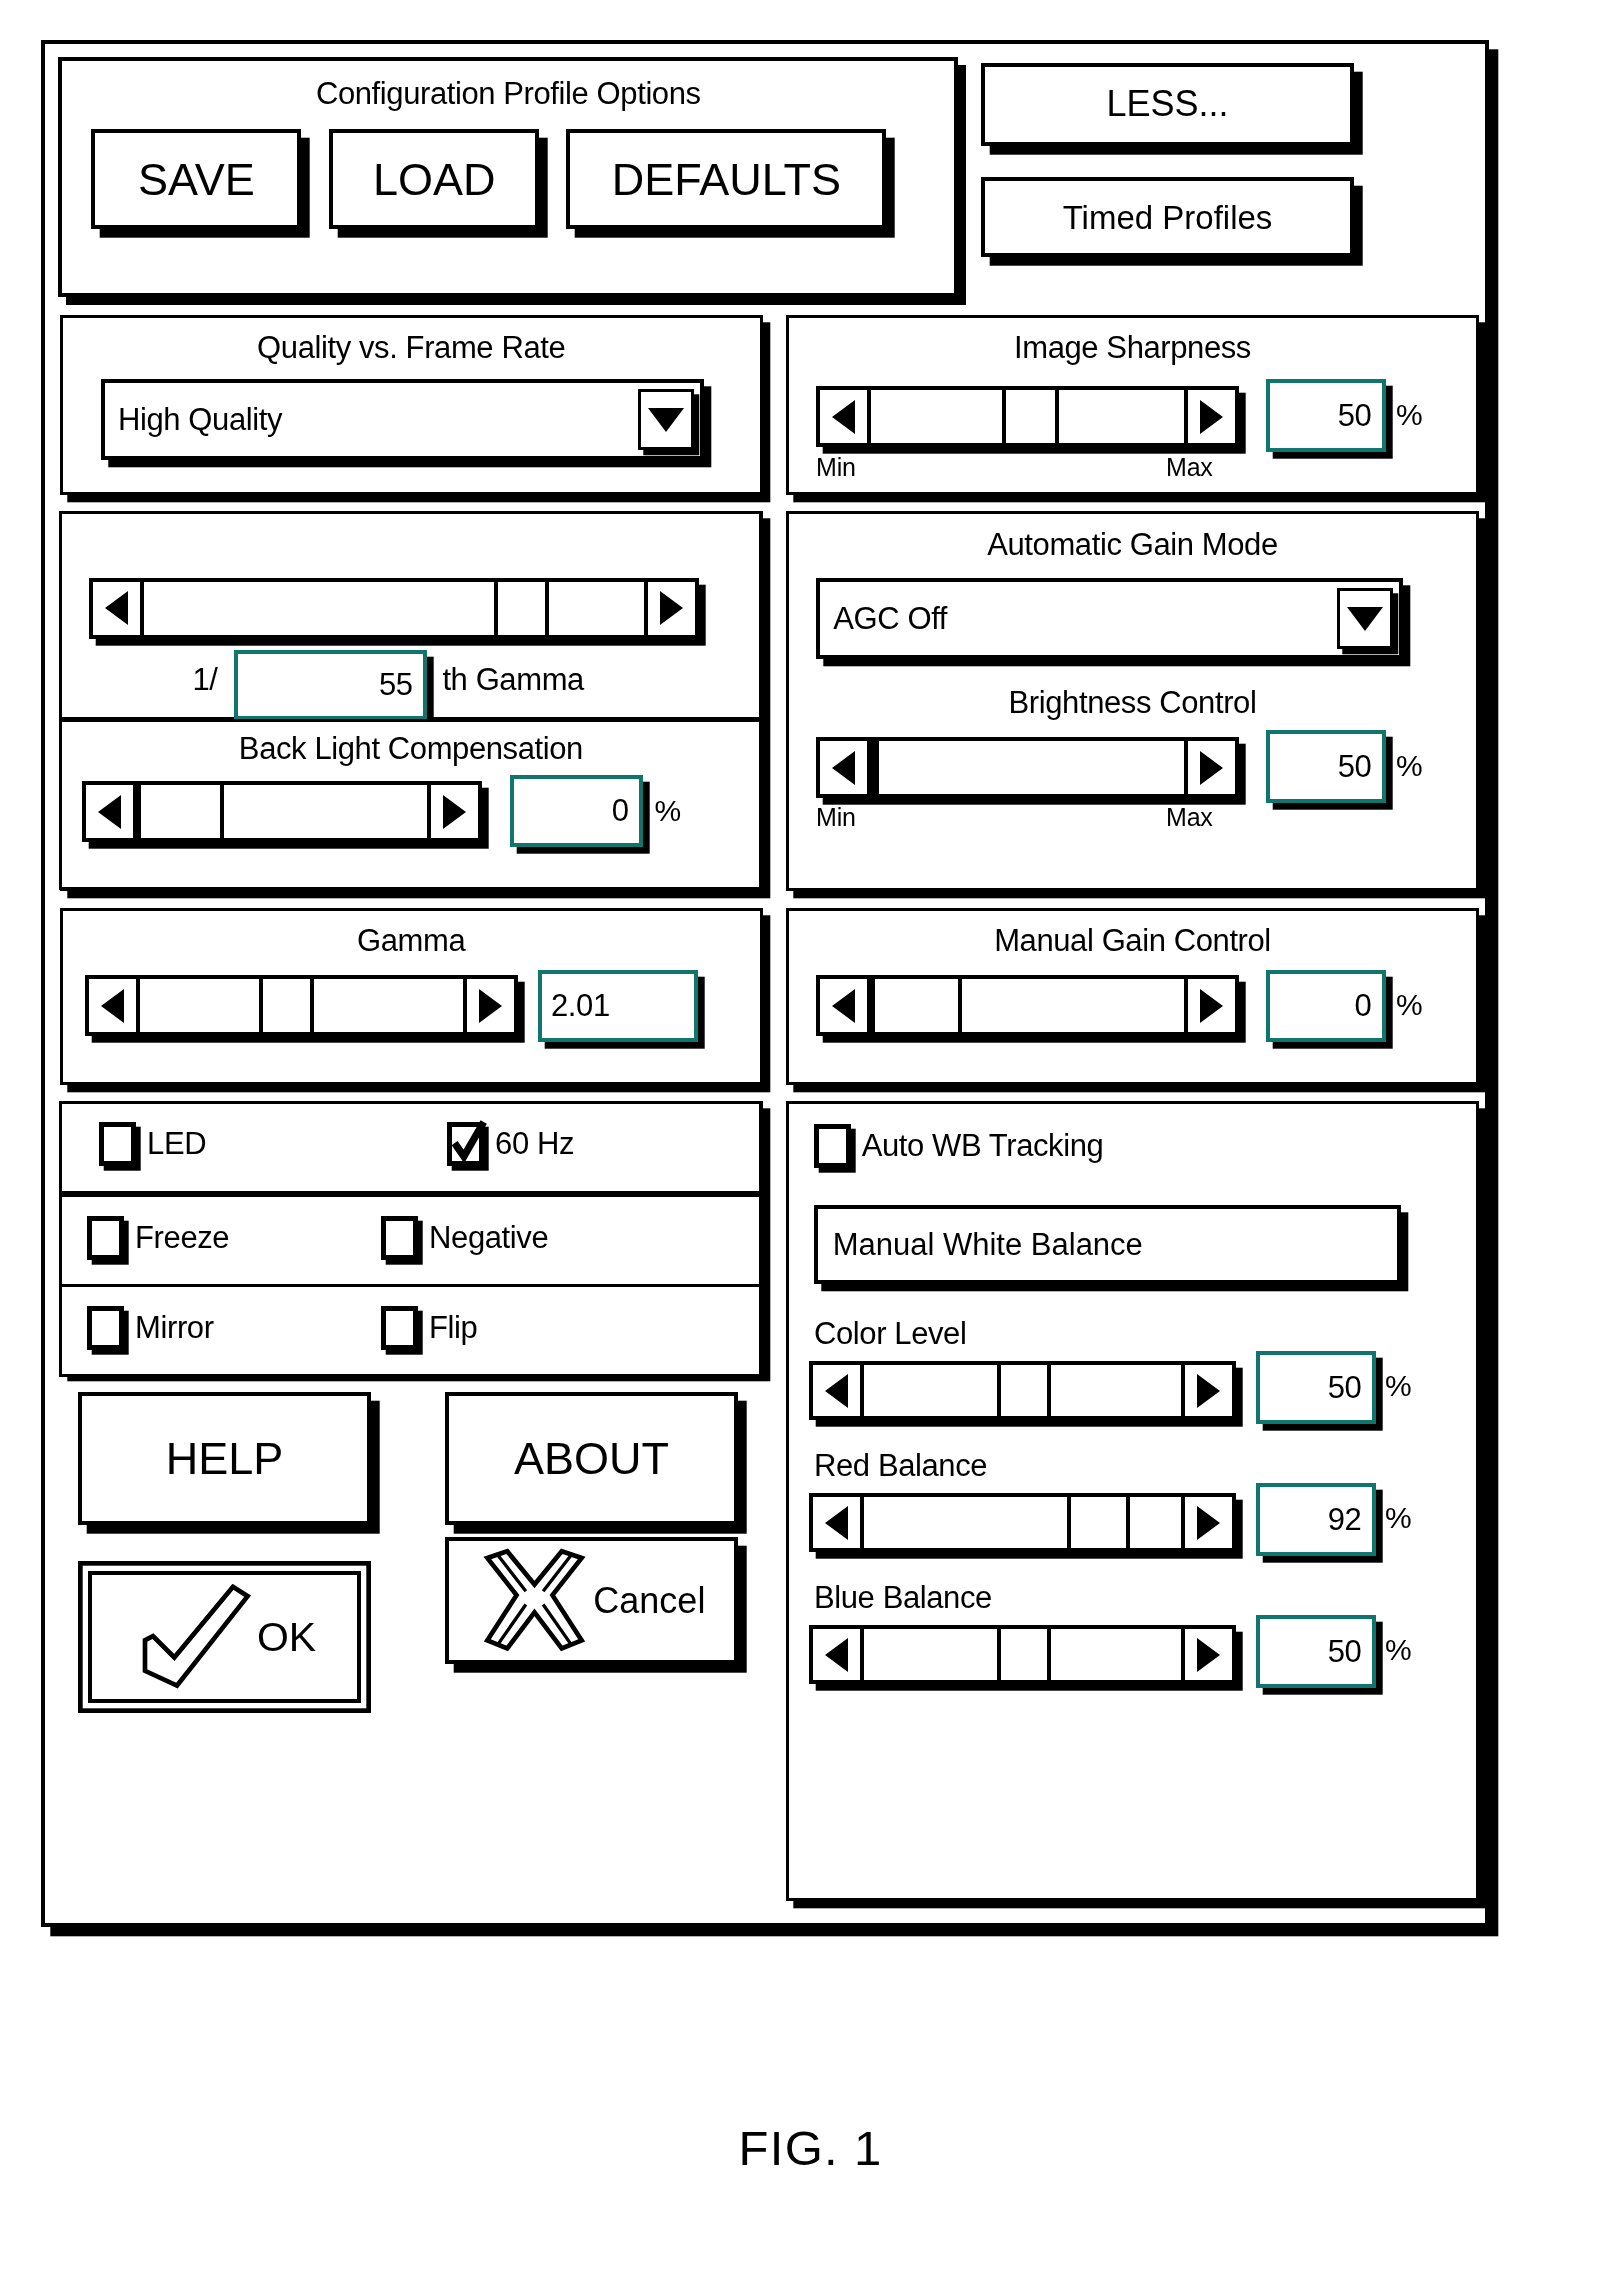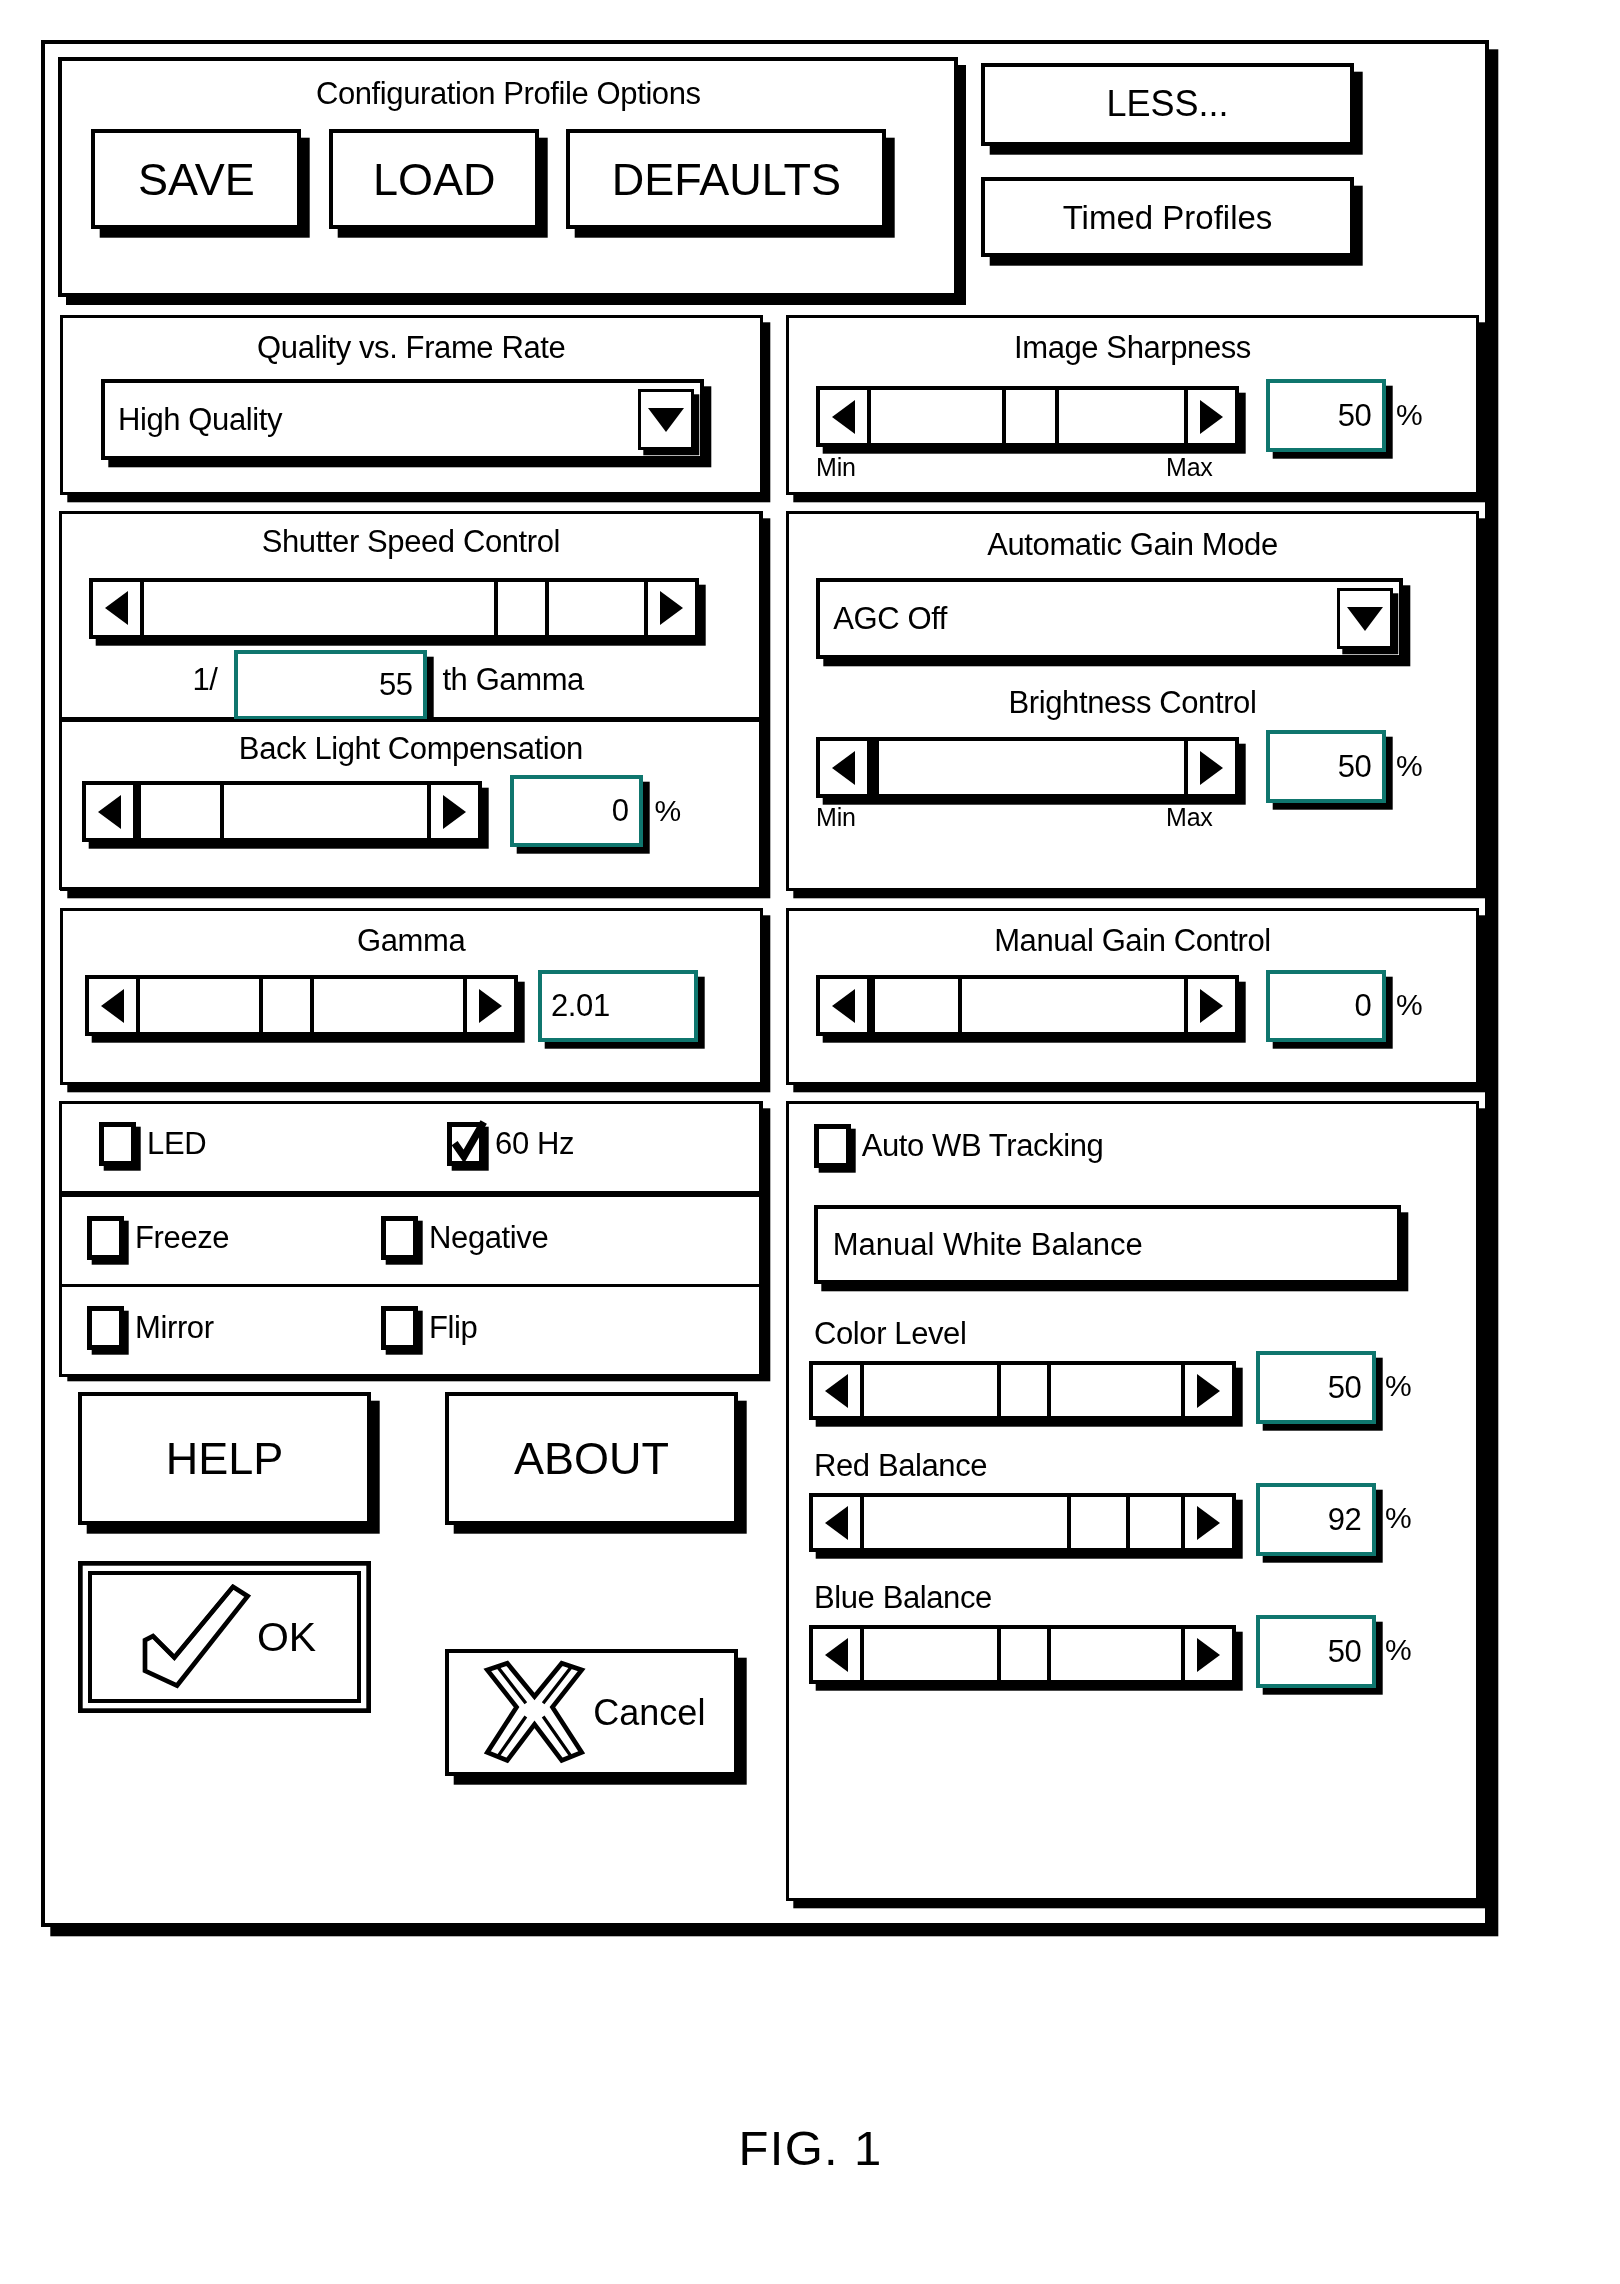--- a/index.html
+++ b/index.html
@@ -190,21 +190,20 @@
 
     <div class="valbox right-al" style="left:477px;top:61px;width:120px;height:73px;">
       <span>50</span>
     </div>
     <div class="pct" style="left:607px;top:80px;">%</div>
   </div>
 
   <div class="panel" style="left:14.7px;top:467px;width:703px;height:380px;">
 
     <div class="subpanel" style="left:-3.3px;top:-3.3px;width:703px;height:209px;">
-      <div class="title" style="left:0;right:0;top:10px;">Shutter Speed Control</div>
 
       <div class="slider" style="left:27px;top:64px;width:610px;height:61px;">
         <div class="arrow-box">
             <div class="tri-left"></div>
           </div>
         <div class="track">
           <div class="thumb" style="left:70%;width:11%;"></div>
         </div>
         <div class="arrow-box right">
             <div class="tri-right"></div>
@@ -426,21 +425,21 @@
   </div>
 
   <div class="btn default-btn" style="left:43px;top:1527px;width:273px;height:132px;">
     <svg width="120" height="107" viewBox="0 0 180 160" style="margin-right:4px;">
       <path d="M18 84 L18 130 L66 152 L172 18 L150 4 L62 110 L30 78 Z" fill="#fff" stroke="#000" stroke-width="7" stroke-linejoin="miter"></path>
       <path d="M30 78 L62 110 L150 4" fill="none" stroke="#000" stroke-width="6"></path>
     </svg>
     <span style="font-size:41px;">OK</span>
   </div>
 
-  <div class="btn" style="left:400px;top:1605px;width:293px;height:127px;">
+  <div class="btn" style="left:400px;top:1493px;width:293px;height:127px;">
     <svg width="113" height="107" viewBox="0 0 170 160" style="margin-right:2.7px;">
       <path d="M14 16 L44 6 L85 56 L126 6 L156 16 L112 72 L156 140 L126 152 L85 98 L44 152 L14 140 L58 72 Z" fill="#fff" stroke="#000" stroke-width="7" stroke-linejoin="miter"></path>
       <path d="M30 12 L72 66 M98 66 L140 12 M30 146 L72 86 M98 86 L140 146" fill="none" stroke="#000" stroke-width="5"></path>
     </svg>
     <span style="font-size:36px;">Cancel</span>
   </div>
 
 </div>
 
 <div class="fig-caption">FIG. 1</div>

